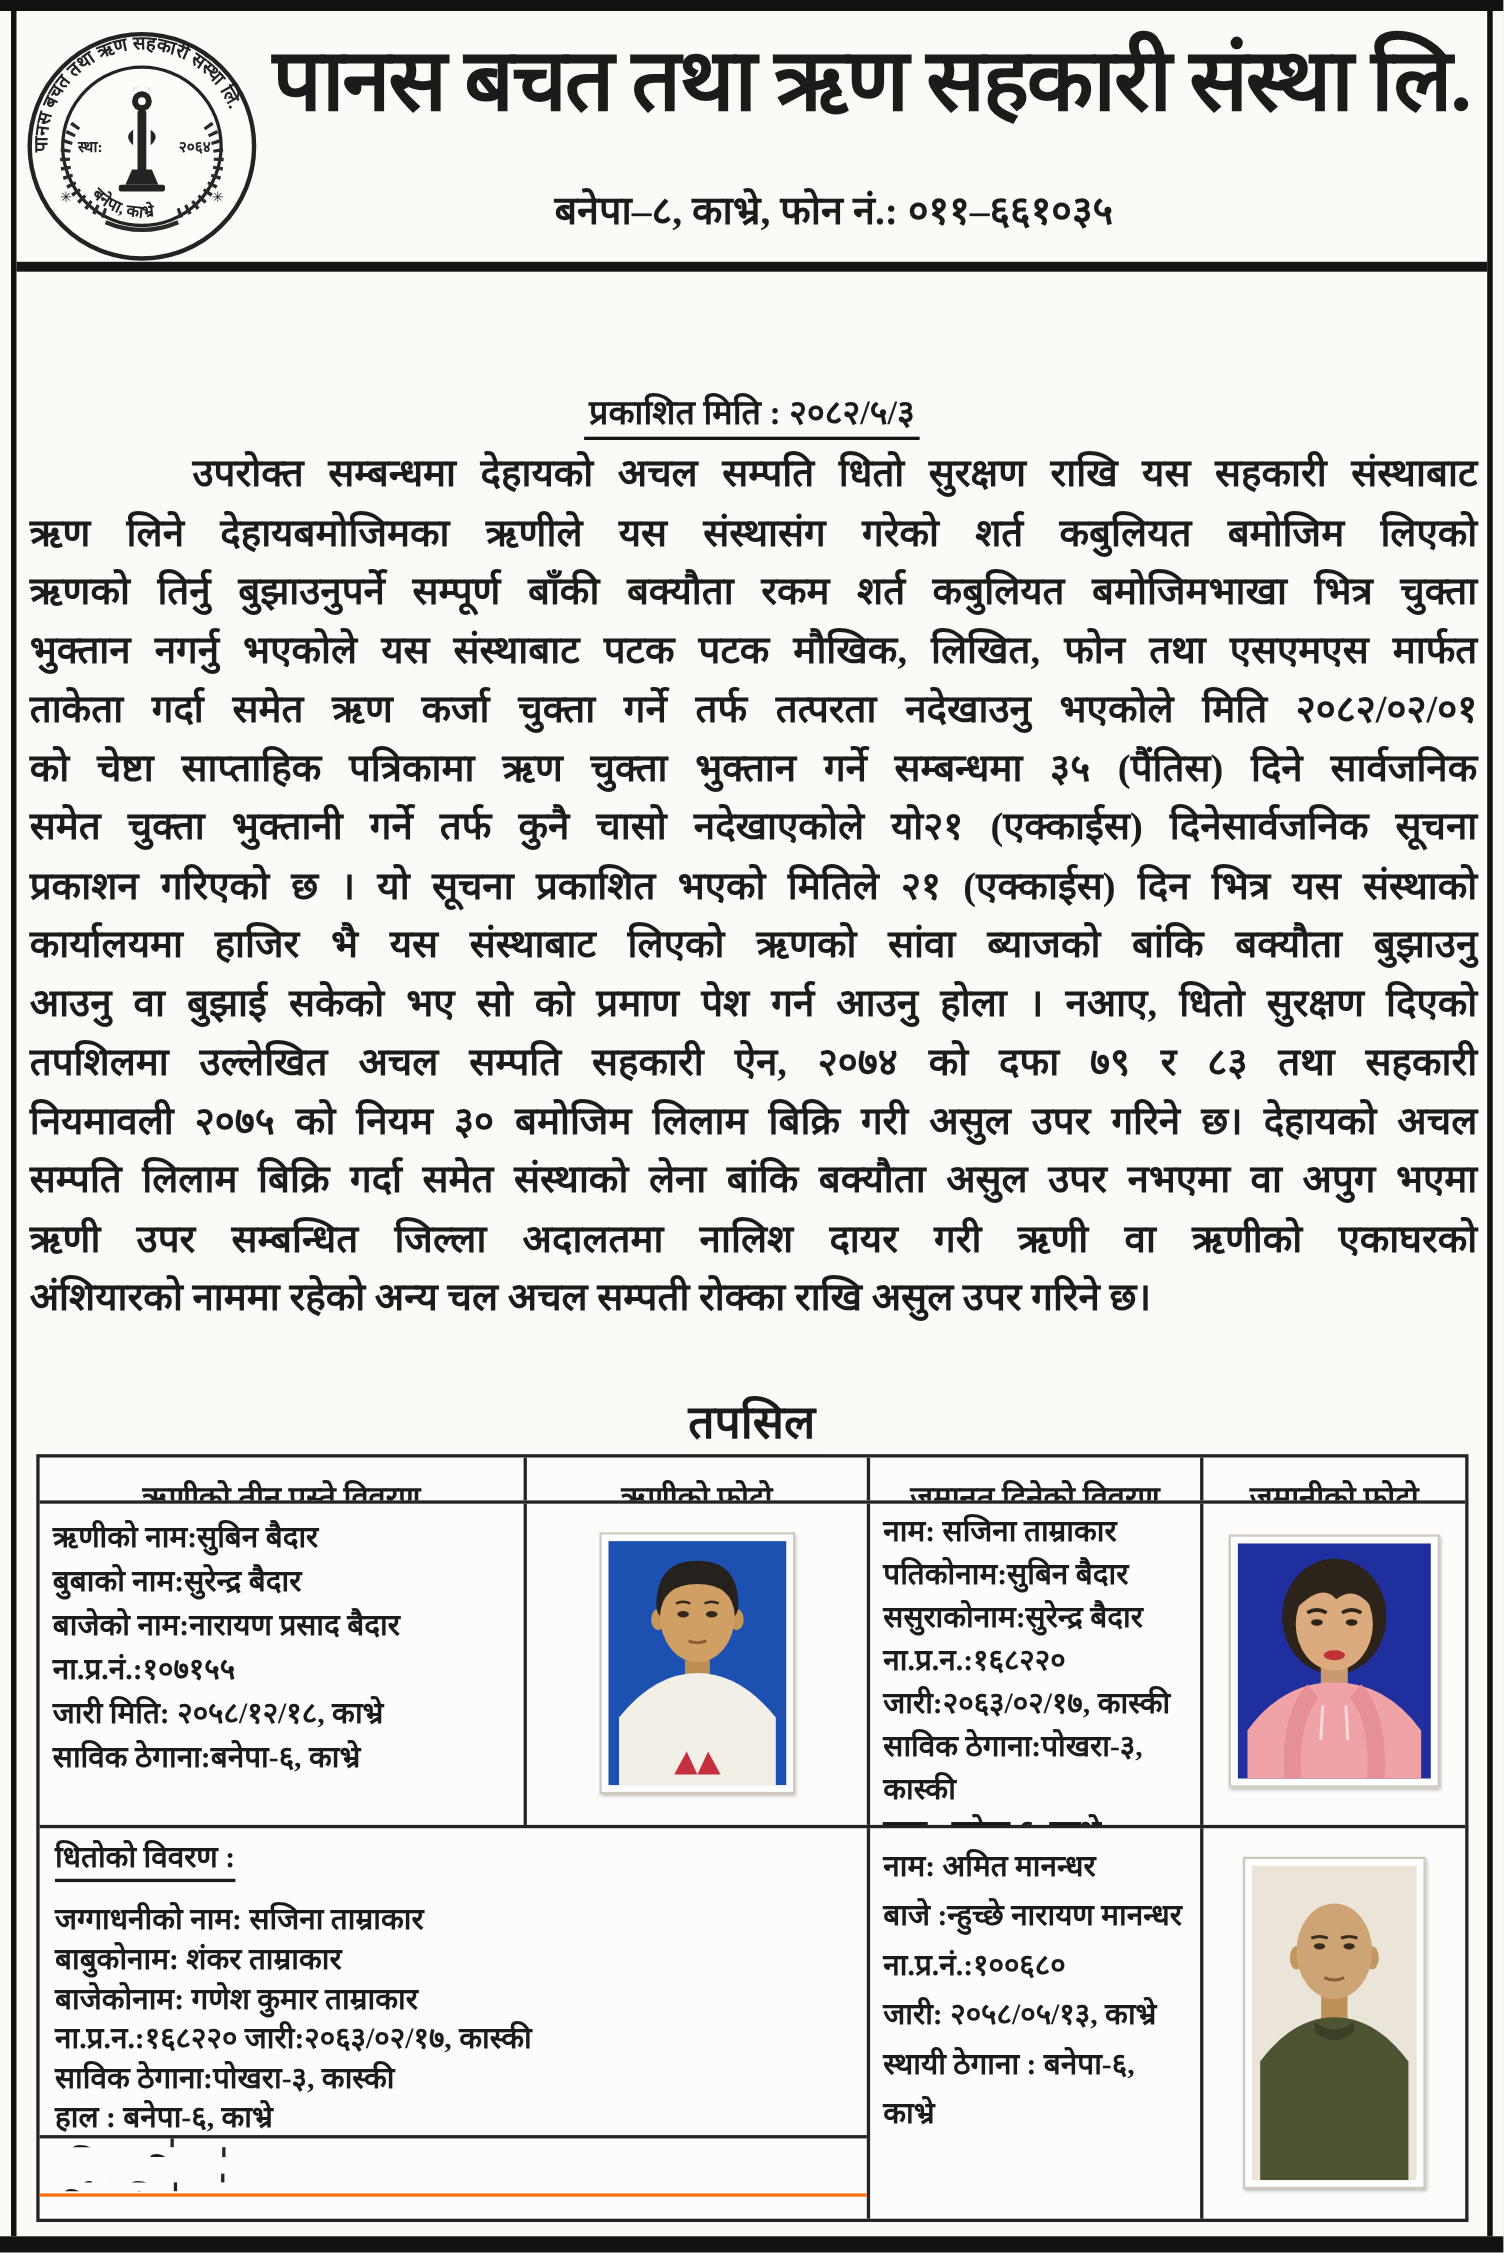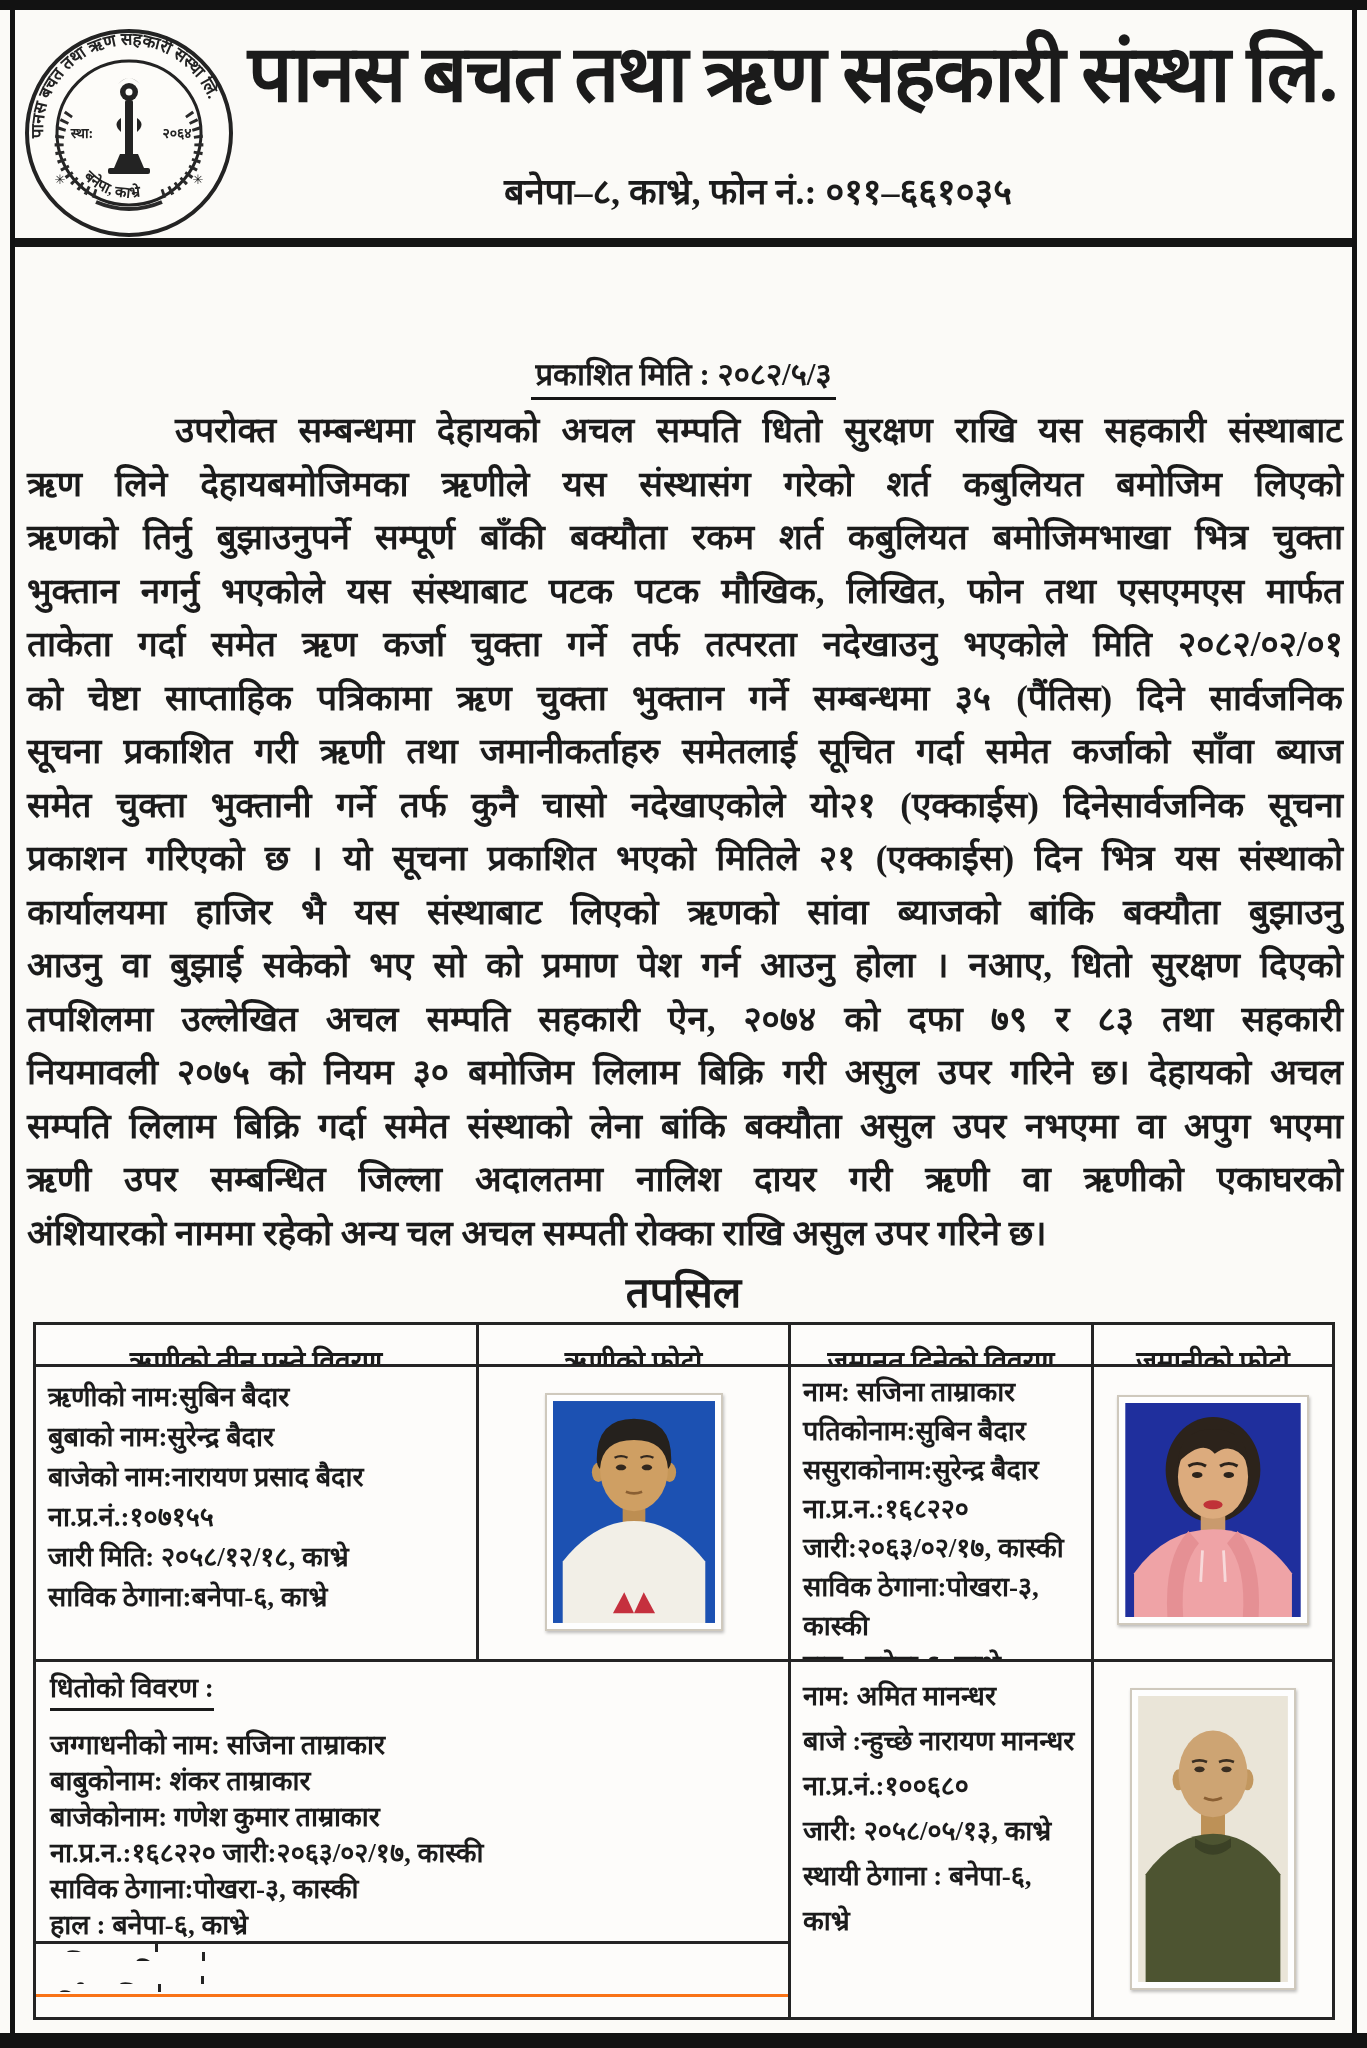--- a/index.html
+++ b/index.html
@@ -128,21 +128,20 @@
     <span>प्रकाशित मिति : २०८२/५/३</span>
   </div>
 
   <div class="body-text">
     <div class="ln first">उपरोक्त सम्बन्धमा देहायको अचल सम्पति धितो सुरक्षण राखि यस सहकारी संस्थाबाट</div>
     <div class="ln">ऋण लिने देहायबमोजिमका ऋणीले यस संस्थासंग गरेको शर्त कबुलियत बमोजिम लिएको</div>
     <div class="ln">ऋणको तिर्नु बुझाउनुपर्ने सम्पूर्ण बाँकी बक्यौता रकम शर्त कबुलियत बमोजिमभाखा भित्र चुक्ता</div>
     <div class="ln">भुक्तान नगर्नु भएकोले यस संस्थाबाट पटक पटक मौखिक, लिखित, फोन तथा एसएमएस मार्फत</div>
     <div class="ln">ताकेता गर्दा समेत ऋण कर्जा चुक्ता गर्ने तर्फ तत्परता नदेखाउनु भएकोले मिति २०८२/०२/०१</div>
     <div class="ln">को चेष्टा साप्ताहिक पत्रिकामा ऋण चुक्ता भुक्तान गर्ने सम्बन्धमा ३५ (पैंतिस) दिने सार्वजनिक</div>
-    <div class="ln">सूचना प्रकाशित गरी ऋणी तथा जमानीकर्ताहरु समेतलाई सूचित गर्दा समेत कर्जाको साँवा ब्याज</div>
     <div class="ln">समेत चुक्ता भुक्तानी गर्ने तर्फ कुनै चासो नदेखाएकोले यो२१ (एक्काईस) दिनेसार्वजनिक सूचना</div>
     <div class="ln">प्रकाशन गरिएको छ । यो सूचना प्रकाशित भएको मितिले २१ (एक्काईस) दिन भित्र यस संस्थाको</div>
     <div class="ln">कार्यालयमा हाजिर भै यस संस्थाबाट लिएको ऋणको सांवा ब्याजको बांकि बक्यौता बुझाउनु</div>
     <div class="ln">आउनु वा बुझाई सकेको भए सो को प्रमाण पेश गर्न आउनु होला । नआए, धितो सुरक्षण दिएको</div>
     <div class="ln">तपशिलमा उल्लेखित अचल सम्पति सहकारी ऐन, २०७४ को दफा ७९ र ८३ तथा सहकारी</div>
     <div class="ln">नियमावली २०७५ को नियम ३० बमोजिम लिलाम बिक्रि गरी असुल उपर गरिने छ। देहायको अचल</div>
     <div class="ln">सम्पति लिलाम बिक्रि गर्दा समेत संस्थाको लेना बांकि बक्यौता असुल उपर नभएमा वा अपुग भएमा</div>
     <div class="ln">ऋणी उपर सम्बन्धित जिल्ला अदालतमा नालिश दायर गरी ऋणी वा ऋणीको एकाघरको</div>
     <div class="ln last">अंशियारको नाममा रहेको अन्य चल अचल सम्पती रोक्का राखि असुल उपर गरिने छ।</div>
   </div>

